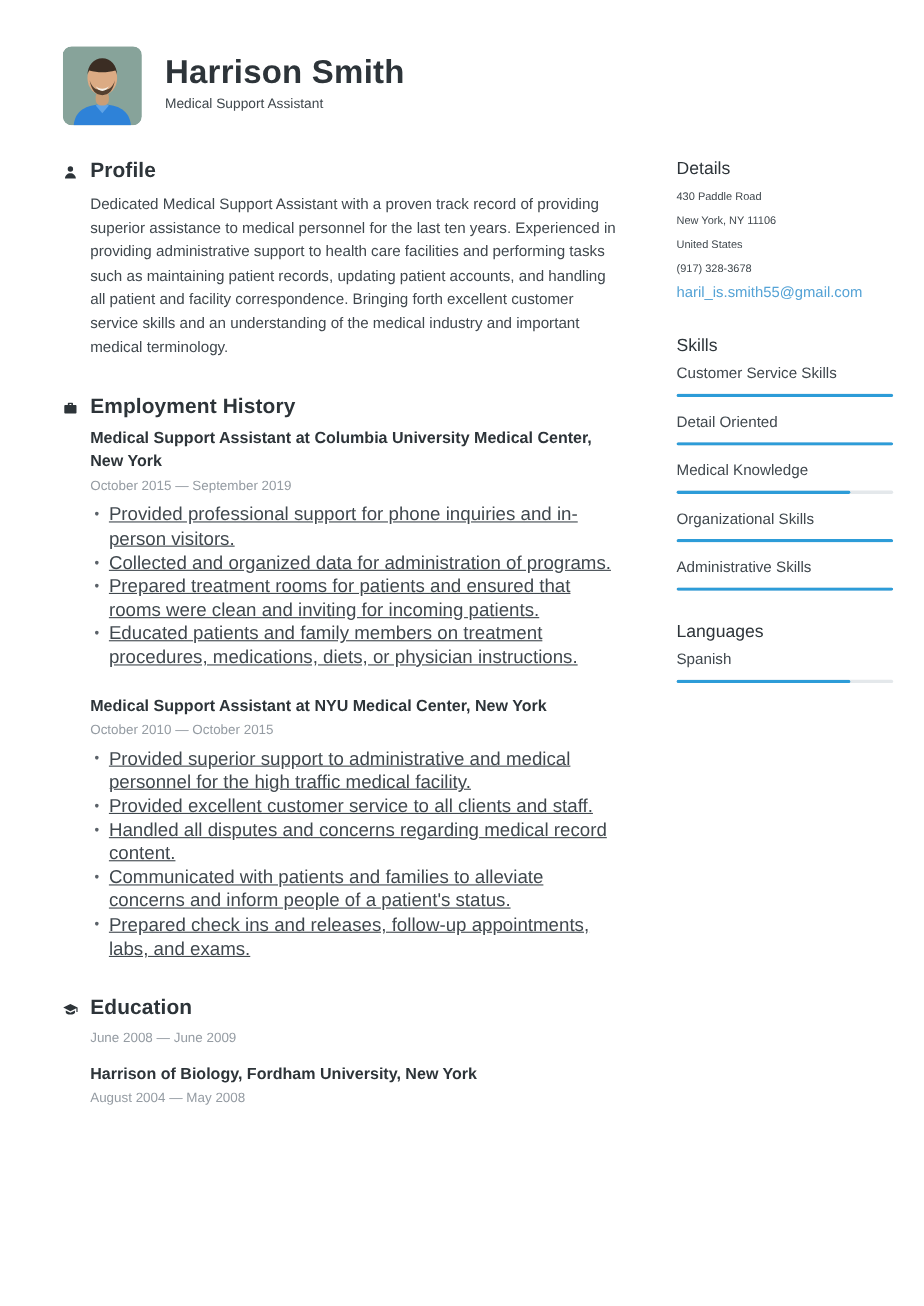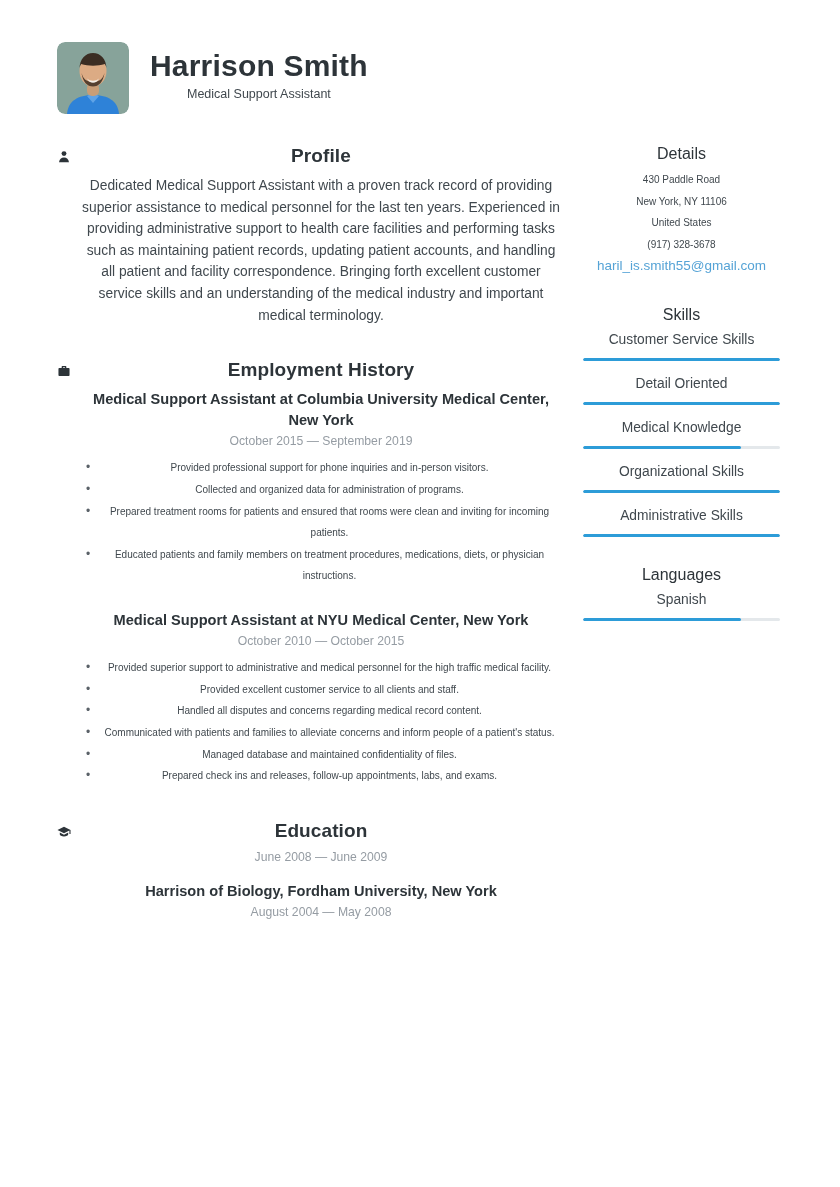--- a/index.html
+++ b/index.html
@@ -8,21 +8,21 @@
     --ink:#2d3439;
     --body:#40484e;
     --muted:#959ca3;
     --email:#55a3d6;
   }
   *{margin:0;padding:0;box-sizing:border-box;}
   html,body{background:#ffffff;}
   body{font-family:"Liberation Sans",sans-serif;color:var(--body);}
   .page{
     width:840px;height:1187px;background:#ffffff;
-    padding:42px 60px 40px 57px;overflow:hidden;position:relative;text-align:center;
+    padding:42px 28px 40px 57px;overflow:hidden;position:relative;
   }
   
   .header{display:flex;align-items:flex-start;}
   .avatar{width:72px;height:72px;border-radius:8px;overflow:hidden;flex:0 0 72px;}
   .header-text{margin-left:21px;padding-top:7px;}
   .name{font-size:30px;font-weight:700;color:var(--ink);letter-spacing:.2px;line-height:1.1;}
   .subtitle{font-size:12.5px;color:var(--body);margin-top:5px;}
   
   .content{display:flex;margin-top:31px;}
   .main-col{width:503px;flex:0 0 503px;}
@@ -32,21 +32,21 @@
   .section + .section{margin-top:33px;}
   .section-icon{width:14px;height:14px;margin-top:5px;color:var(--ink);}
   .section-icon svg{width:14px;height:14px;display:block;fill:currentColor;}
   .section-heading{font-size:19px;font-weight:700;color:var(--ink);letter-spacing:.1px;margin-bottom:8px;}
   .body-text{font-size:13.8px;line-height:21.6px;}
   .job{margin-bottom:23px;}
   .job:last-child,.edu-entry:last-child{margin-bottom:0;}
   .job-title,.edu-title{font-size:14.6px;font-weight:700;color:var(--ink);line-height:1.45;}
   .job-dates,.edu-dates{font-size:12.2px;color:var(--muted);margin-top:3px;}
   .job-bullets{list-style:none;margin-top:9px;}
-  .job-bullets li{position:relative;padding-left:17px;font-size:10px;line-height:21.6px;}
+  .job-bullets li{position:relative;padding-left:17px;font-size:17px;line-height:21.6px;text-decoration:underline;}
   .job-bullets li::before{content:"•";position:absolute;left:4px;top:0;color:#5a6168;font-size:12px;line-height:21.6px;}
   .edu-entry{margin-bottom:17px;}
   
   .side-block{margin-bottom:29px;}
   .side-heading{font-size:16px;font-weight:400;color:var(--ink);margin-bottom:6px;}
   .side-line{font-size:10px;line-height:21.5px;color:var(--body);}
   .email-link{font-size:13.5px;line-height:21.5px;color:var(--email);text-decoration:none;display:inline-block;}
   .skill-item{margin-bottom:13px;}
   .skill-label{font-size:13.8px;color:var(--body);line-height:19px;}
   .skill-track{height:3px;background:var(--track);margin-top:9px;border-radius:2px;position:relative;overflow:hidden;}
@@ -129,21 +129,20 @@
     <ul class="job-bullets">
   <li><span>Provided superior support to administrative and medical personnel for the high traffic medical facility.</span></li>
 
 
   <li><span>Provided excellent customer service to all clients and staff.</span></li>
 
   <li><span>Handled all disputes and concerns regarding medical record content.</span></li>
 
   <li><span>Communicated with patients and families to alleviate concerns and inform people of a patient's status.</span></li>
 
-  <li><span>Managed database and maintained confidentiality of files.</span></li>
 
   <li><span>Prepared check ins and releases, follow-up appointments, labs, and exams.</span></li>
 </ul>
   </div>
 </div>
         </div>
       </div>
 
       <div class="section">
         <div class="section-icon">

